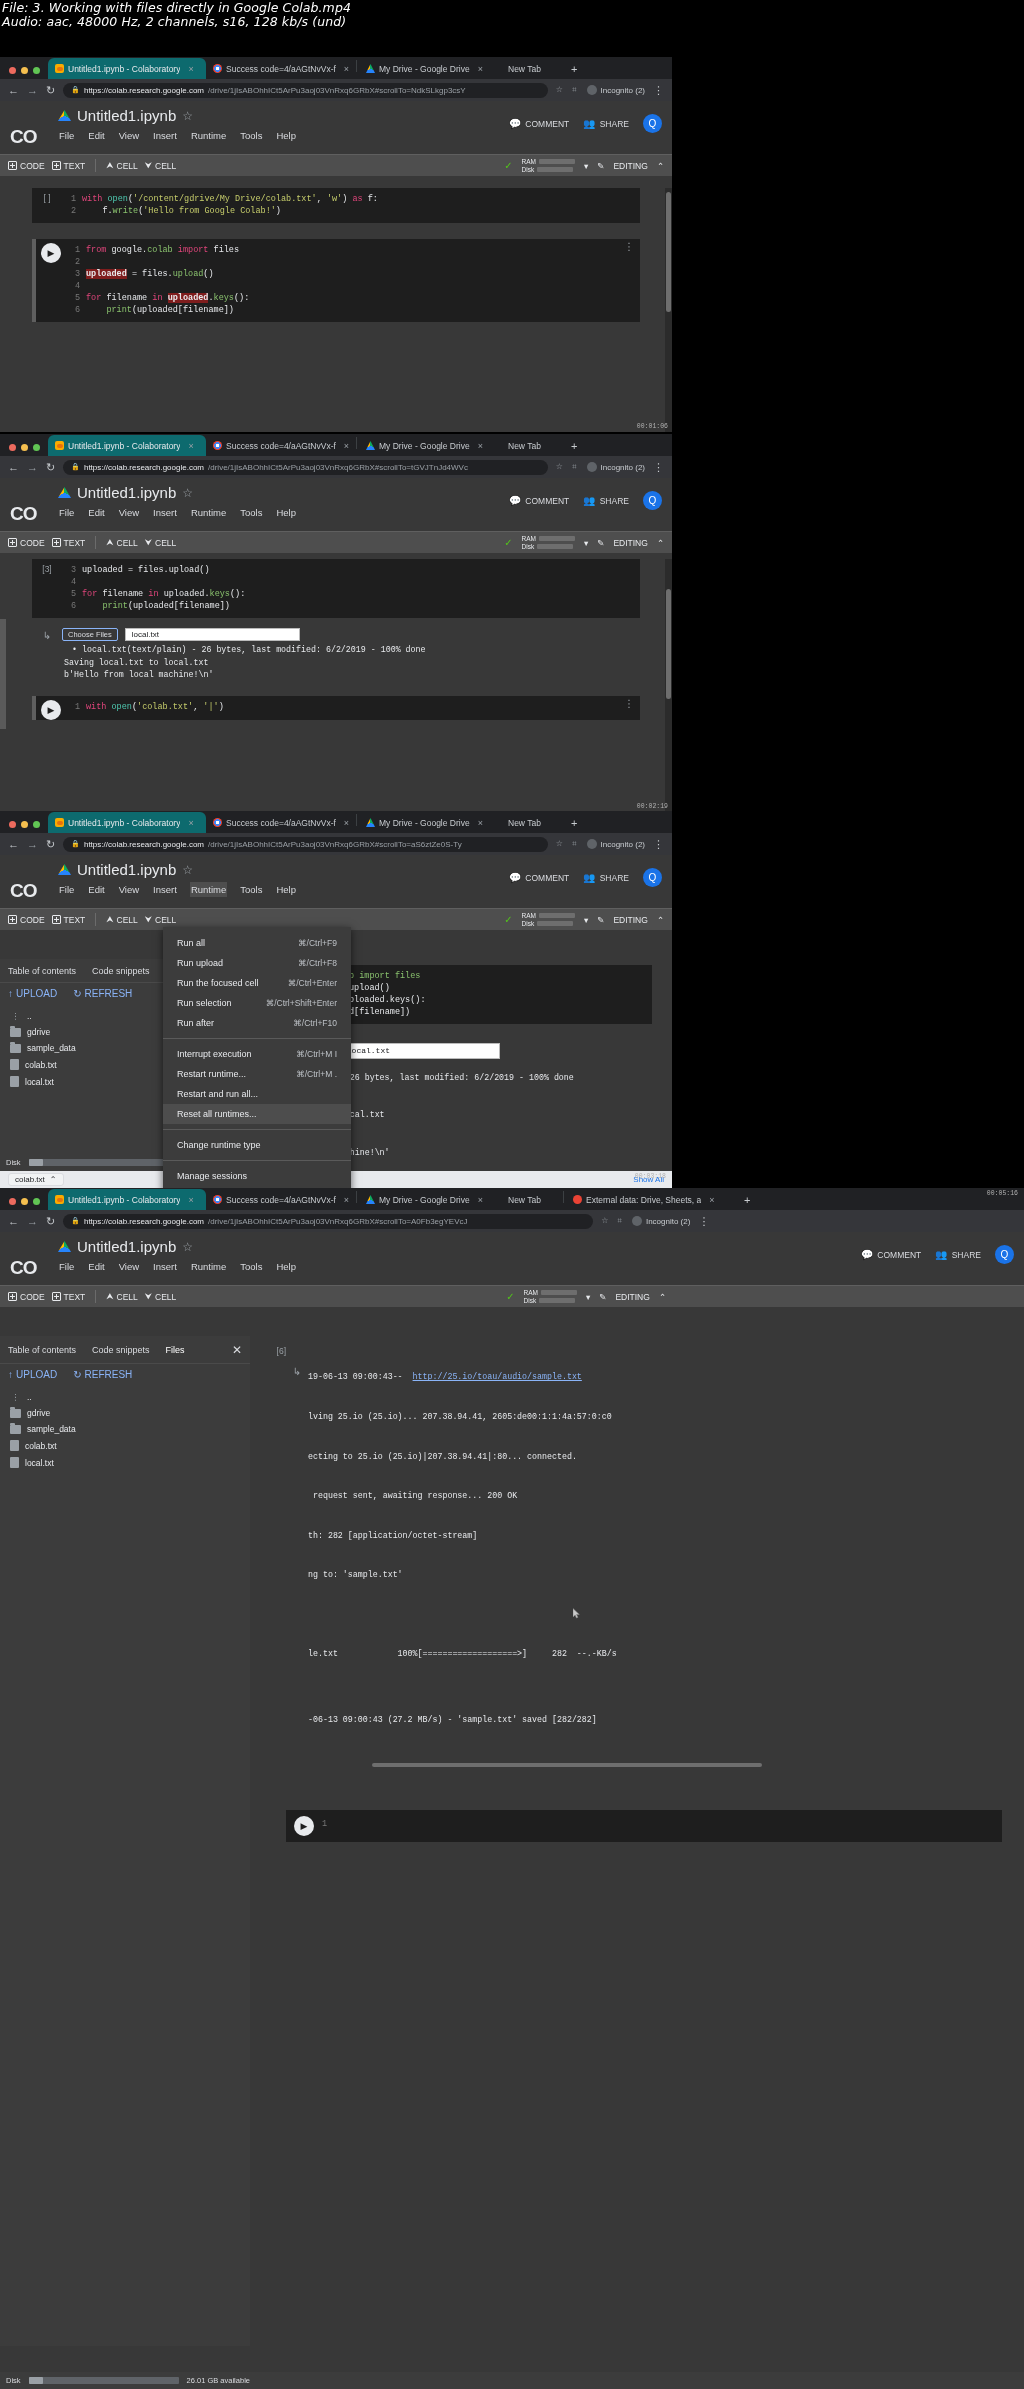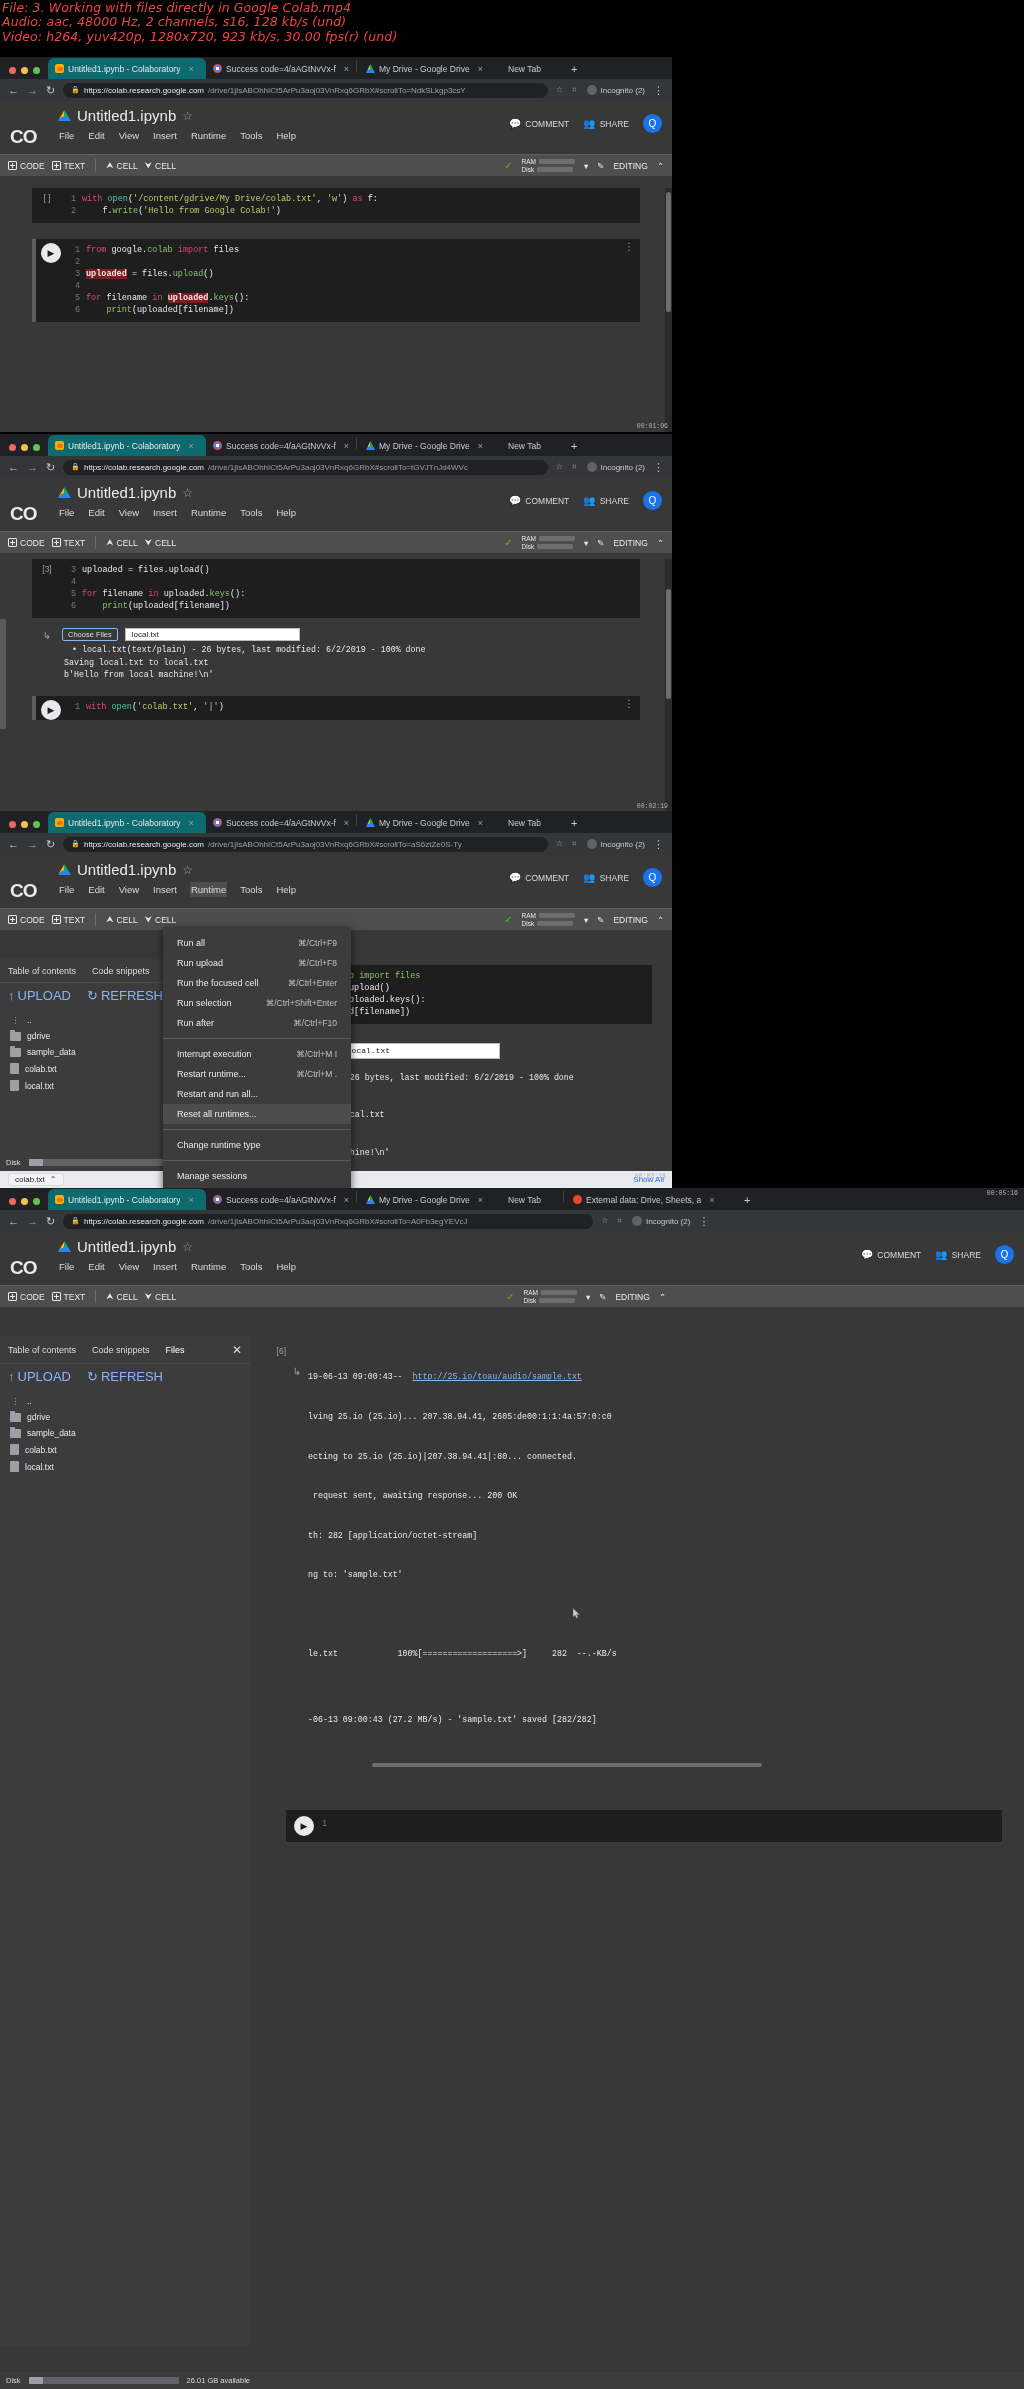--- a/index.html
+++ b/index.html
@@ -7,21 +7,21 @@
     width: 1024px; height: 2389px;
     background: #000;
     font-family: "Liberation Sans", sans-serif;
     overflow: hidden;
   }
   .page { position: relative; width: 1024px; height: 2389px; background: #000; }
 
   
   .mediainfo {
     position: absolute; left: 0; top: 0; width: 1024px; height: 57px;
-    color: #ef4444; font-family: "DejaVu Sans", sans-serif;
+    color: #ffffff; font-family: "DejaVu Sans", sans-serif;
     font-style: italic; font-size: 12.5px; line-height: 14.3px;
     padding: 1px 0 12px 2px; letter-spacing: .1px;
   }
   .mediainfo div { white-space: nowrap; }
 
   
   .win { position: absolute; left: 0; width: 672px; background: #202124; overflow: hidden; }
   .winfull { width: 1024px; }
 
   .tabstrip {
@@ -137,21 +137,21 @@
   .sthumb { position: absolute; right: 1px; width: 5px; border-radius: 3px; background: #6e6e6e; }
 
   .timer { position: absolute; right: 4px; font-size: 6.5px; color: #b0b0b0;
            font-family: "Liberation Mono", monospace; }
 
   
   .sidebar { position: absolute; left: 0; width: 250px; background: #3c3c3c; color: #e8eaed; }
   .sb-tabs { display: flex; gap: 16px; font-size: 9px; padding: 7px 8px 6px 8px; color: #dadce0; align-items: center; }
   .sb-tabs .act { color: #fff; }
   .sb-close { margin-left: auto; font-size: 12px; color: #dadce0; }
-  .sb-tools { display: flex; gap: 16px; font-size: 13px; color: #8ab4f8; padding: 5px 8px; border-top: 1px solid #4a4a4a; }
+  .sb-tools { display: flex; gap: 16px; font-size: 10px; color: #8ab4f8; padding: 5px 8px; border-top: 1px solid #4a4a4a; }
   .sb-tools .ic { margin-right: 3px; }
   .sb-list { padding: 4px 0; font-size: 8.5px; }
   .sb-row { display: flex; align-items: center; gap: 6px; padding: 3px 10px; color: #e8eaed; }
   .fldr { width: 11px; height: 9px; background: #9aa0a6; border-radius: 1px; position: relative; flex:0 0 11px; }
   .fldr::before { content:''; position:absolute; top:-2px; left:0; width:5px; height:2px; background:#9aa0a6; border-radius:1px 1px 0 0;}
   .fdoc { width: 9px; height: 11px; background: #9aa0a6; border-radius: 1px; flex:0 0 9px; }
   .dots { width: 11px; flex: 0 0 11px; text-align: center; color: #9aa0a6; }
 
   
   .menu {
@@ -184,21 +184,20 @@
   .cursor-arrow { position: absolute; width: 7px; height: 11px; }
 </style>
 </head>
 <body>
 
 <div class="page">
 
   <div class="mediainfo">
     <div>File: 3. Working with files directly in Google Colab.mp4</div>
     <div>Audio: aac, 48000 Hz, 2 channels, s16, 128 kb/s (und)</div>
-    <div>Video: h264, yuv420p, 1280x720, 923 kb/s, 30.00 fps(r) (und)</div>
   </div>
 
   <div class="win" id="p1" style="top:57px;height:375px;">
     <div class="tabstrip">
       <div class="tlights">
         <div class="tl r"></div>
         <div class="tl y"></div>
         <div class="tl g"></div>
       </div>
       <div class="tab active" style="width:158px">

